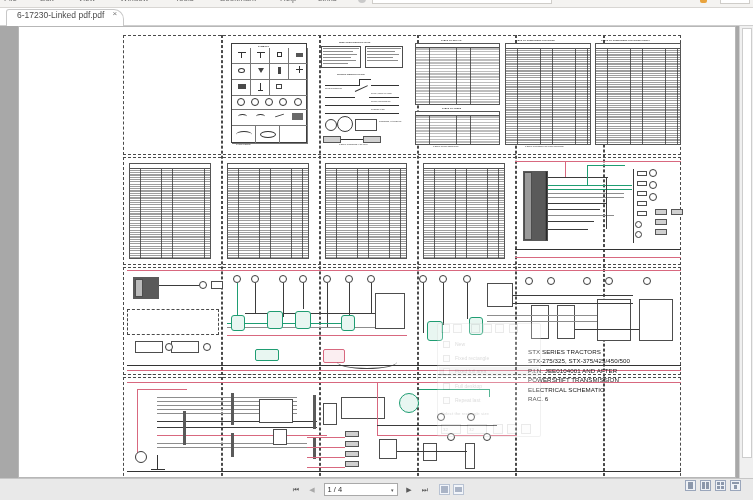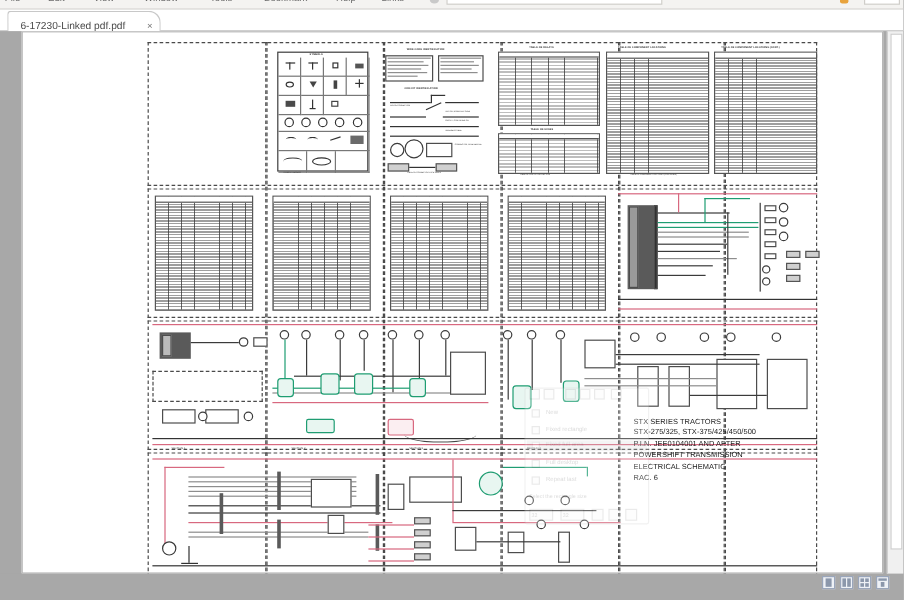--- a/index.html
+++ b/index.html
@@ -33,21 +33,21 @@
     position:absolute; top:-4px; width:7px;height:7px;border-radius:2px;background:#e8a33d;
   }
 
   
   .tabstrip{
     position:absolute; top:8px; left:0; width:753px; height:18px;
     background:#ffffff; border-bottom:1px solid #cfcfcf;
   }
   .tab{
     position:absolute; left:6px; top:1px; height:17px;
-    display:flex; align-items:flex-end; gap:18px;
+    display:flex; align-items:flex-start; gap:8px;
     padding:0 6px 0 10px;
     background:#ffffff;
     border:1px solid #c8c8c8; border-bottom:none;
     border-radius:3px 10px 0 0;
   }
   .tab-label{ font-size:8.5px; color:#4a4a4a; white-space:nowrap; }
   .tab-close{ font-size:8px; color:#777; cursor:pointer; line-height:1; }
 
   
   .viewport{
@@ -584,20 +584,38 @@
         <div class="ghost-box" style="left:84px; bottom:3px; width:10px; height:10px;"></div>
       </div>
 
     </div>
   </div>
 
   <div class="vscroll">
     <div class="vthumb"></div>
   </div>
 
+  <div class="bottombar">
+    <div class="navgroup">
+      <div class="navbtn">⏮</div>
+      <div class="navbtn dim">◀</div>
+      <div class="pagebox">
+        <span>1 / 4</span>
+        <span class="caret">▾</span>
+      </div>
+      <div class="navbtn">▶</div>
+      <div class="navbtn">⏭</div>
+      <div class="vicon" style="margin-left:4px; border-color:#b9c3d3; background:#f2f5fa;">
+        <i style="left:1px; top:1px; width:7px; height:7px; background:#aab4c6;"></i>
+      </div>
+      <div class="vicon" style="border-color:#b9c3d3; background:#f2f5fa;">
+        <i style="left:1px; top:2px; width:7px; height:5px; background:#aab4c6;"></i>
+      </div>
+    </div>
+  </div>
 
   <div class="viewicons">
     <div class="vicon">
       <i style="left:2px; top:1px; width:5px; height:7px; background:#8b97ab;"></i>
     </div>
     <div class="vicon">
       <i style="left:1px; top:1px; width:3px; height:7px; background:#8b97ab;"></i>
       <i style="left:5px; top:1px; width:3px; height:7px; background:#8b97ab;"></i>
     </div>
     <div class="vicon">

